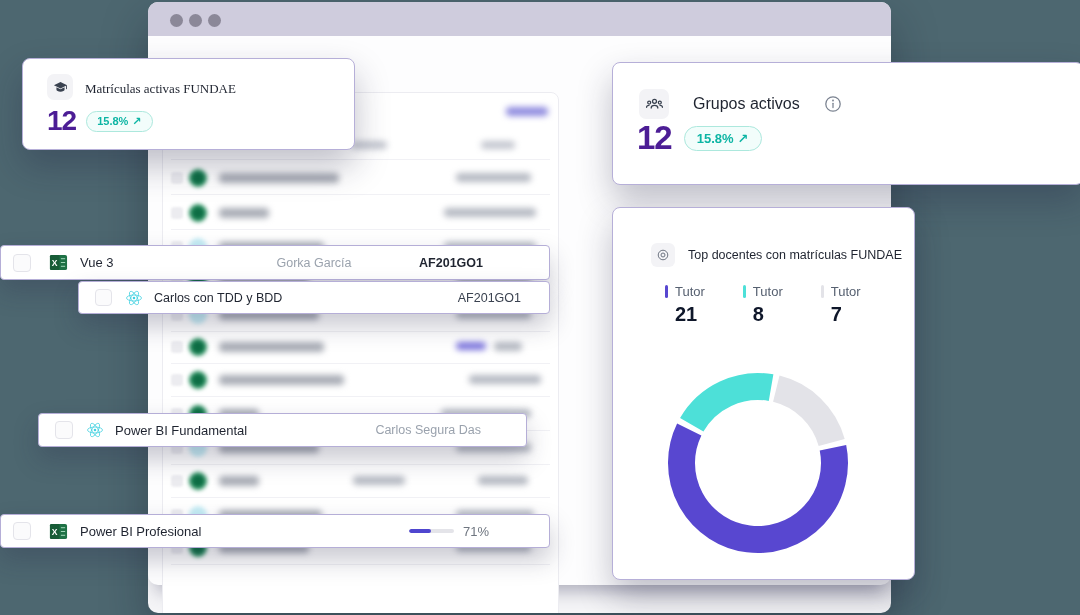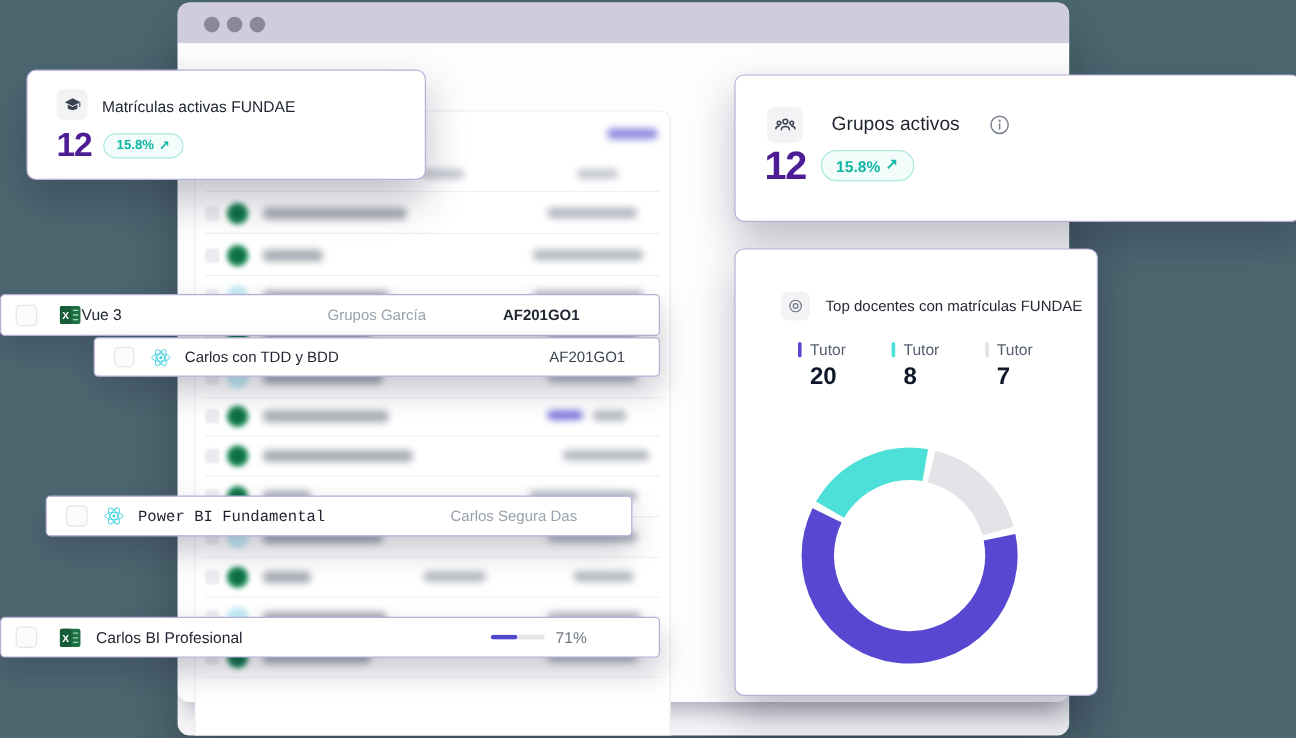--- a/index.html
+++ b/index.html
@@ -141,21 +141,21 @@
 </div>
 
 <div class="abs card" style="left:22px;top:58px;width:331px;height:90px;">
   <div class="abs icon-box" style="left:24px;top:15px;width:26px;height:26px;">
     <svg width="15" height="15" viewBox="0 0 24 24" fill="#3a4250">
         <path d="M12 3 1.5 8.2 12 13.4l10.5-5.2z"></path>
         <path d="M5.5 11.4v4.2c0 1.7 2.9 3 6.5 3s6.5-1.3 6.5-3v-4.2L12 14.6z"></path>
         <rect x="20.9" y="8.6" width="1.4" height="6"></rect>
       </svg>
   </div>
-  <div class="abs kpi-title" style="left:62px;top:22px;font-size:13px;">Matrículas activas FUNDAE</div>
+  <div class="abs kpi-title" style="left:62px;top:22px;font-size:13px;font-family:Liberation Serif, serif;">Matrículas activas FUNDAE</div>
   <div class="abs" style="left:24px;top:46px;display:flex;align-items:center;gap:10px;">
     <span class="kpi-value" style="font-size:28px;">12</span>
     <span class="badge badge-sm">
         <span>15.8%</span>
         <span>↗</span>
       </span>
   </div>
 </div>
 
 <div class="abs card" style="left:612px;top:62px;width:470px;height:121px;">
@@ -197,21 +197,21 @@
         </svg>
     </span>
     <span class="kpi-title" style="font-size:12.5px;">Top docentes con matrículas FUNDAE</span>
   </div>
   <div class="abs" style="left:52px;top:76px;display:flex;gap:38px;">
     <div class="legend-item">
       <div class="legend-top">
           <span class="legend-bar" style="background: rgb(88, 71, 208);"></span>
           <span class="legend-label">Tutor</span>
         </div>
-      <div class="legend-value">20</div>
+      <div class="legend-value">21</div>
     </div>
     <div class="legend-item">
       <div class="legend-top">
           <span class="legend-bar" style="background: rgb(77, 224, 216);"></span>
           <span class="legend-label">Tutor</span>
         </div>
       <div class="legend-value">8</div>
     </div>
     <div class="legend-item">
       <div class="legend-top">
@@ -235,22 +235,22 @@
         <rect x="1" y="2" width="18" height="16" rx="2" fill="#1e7145"></rect>
         <rect x="1" y="2" width="10" height="16" rx="1.5" fill="#185c37"></rect>
         <text x="6" y="13.5" fill="#fff" font-size="9" font-weight="bold" text-anchor="middle" font-family="Liberation Sans,sans-serif">X</text>
         <g stroke="#9fd5b7" stroke-width="1.1">
           <line x1="12.5" y1="6" x2="17" y2="6"></line>
           <line x1="12.5" y1="10" x2="17" y2="10"></line>
           <line x1="12.5" y1="14" x2="17" y2="14"></line>
         </g>
       </svg>
   </span>
-  <span class="frow-title" style="">Vue 3</span>
-  <span class="frow-gray abs" style="left:268px;width:90px;text-align:center;">Grupos García</span>
+  <span class="frow-title" style="margin-left:12px;">Vue 3</span>
+  <span class="frow-gray abs" style="left:268px;width:90px;text-align:center;">Gorka García</span>
   <span class="frow-bold abs" style="right:66px;">AF201GO1</span>
 </div>
 
 <div class="abs frow" style="left:78px;top:281px;width:470px;height:31px;">
   <span class="checkbox" style="margin-left:16px;width:15px;height:15px;"></span>
   <span style="margin-left:13px;">
     <svg width="18" height="18" viewBox="0 0 24 24" fill="none" stroke="#3fd0e0" stroke-width="1">
         <ellipse cx="12" cy="12" rx="10" ry="4"></ellipse>
         <ellipse cx="12" cy="12" rx="10" ry="4" transform="rotate(60 12 12)"></ellipse>
         <ellipse cx="12" cy="12" rx="10" ry="4" transform="rotate(120 12 12)"></ellipse>
@@ -264,36 +264,36 @@
 <div class="abs frow" style="left:38px;top:413px;width:487px;height:32px;">
   <span class="checkbox" style="margin-left:16px;"></span>
   <span style="margin-left:13px;">
     <svg width="18" height="18" viewBox="0 0 24 24" fill="none" stroke="#3fd0e0" stroke-width="1">
         <ellipse cx="12" cy="12" rx="10" ry="4"></ellipse>
         <ellipse cx="12" cy="12" rx="10" ry="4" transform="rotate(60 12 12)"></ellipse>
         <ellipse cx="12" cy="12" rx="10" ry="4" transform="rotate(120 12 12)"></ellipse>
         <circle cx="12" cy="12" r="1.7" fill="#3fd0e0" stroke="none"></circle>
       </svg>
   </span>
-  <span class="frow-title" style="margin-left:11px;font-family:Liberation Mono, monospace;">Power BI Fundamental</span>
+  <span class="frow-title" style="margin-left:11px;">Power BI Fundamental</span>
   <span class="frow-gray abs" style="right:45px;margin-left:42px;">Carlos Segura Das</span>
 </div>
 
 <div class="abs frow" style="left:0;top:514px;width:548px;height:32px;">
   <span class="checkbox" style="margin-left:12px;"></span>
   <span style="margin-left:18px;">
     <svg width="19" height="19" viewBox="0 0 20 20">
         <rect x="1" y="2" width="18" height="16" rx="2" fill="#1e7145"></rect>
         <rect x="1" y="2" width="10" height="16" rx="1.5" fill="#185c37"></rect>
         <text x="6" y="13.5" fill="#fff" font-size="9" font-weight="bold" text-anchor="middle" font-family="Liberation Sans,sans-serif">X</text>
         <g stroke="#9fd5b7" stroke-width="1.1">
           <line x1="12.5" y1="6" x2="17" y2="6"></line>
           <line x1="12.5" y1="10" x2="17" y2="10"></line>
           <line x1="12.5" y1="14" x2="17" y2="14"></line>
         </g>
       </svg>
   </span>
-  <span class="frow-title" style="margin-left:12px;">Carlos BI Profesional</span>
+  <span class="frow-title" style="margin-left:12px;">Power BI Profesional</span>
   <span class="progress-track abs" style="left:408px;">
       <span class="progress-fill" id="progress-fill" style="display: block; width: 48%;"></span>
     </span>
   <span class="frow-gray abs" style="left:462px;font-size:13px;color:#6f7680;">71%</span>
 </div>
 
 </body></html>

